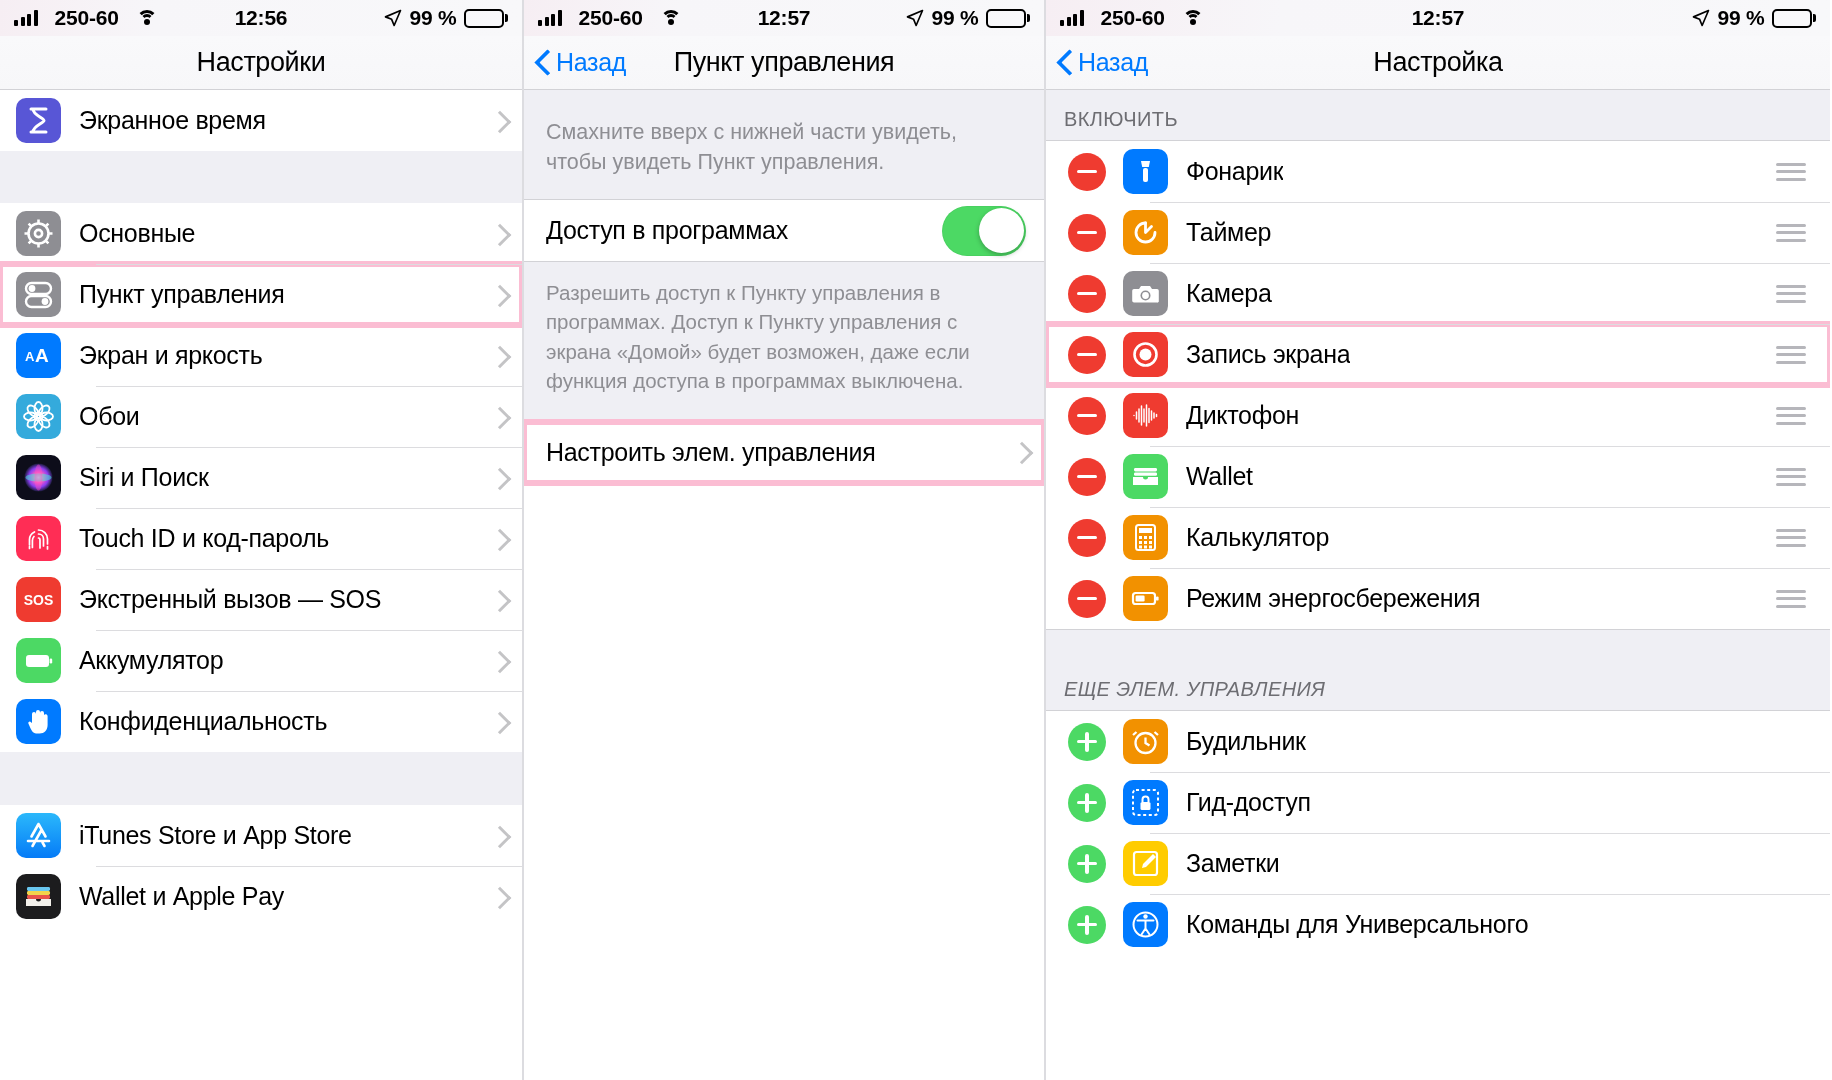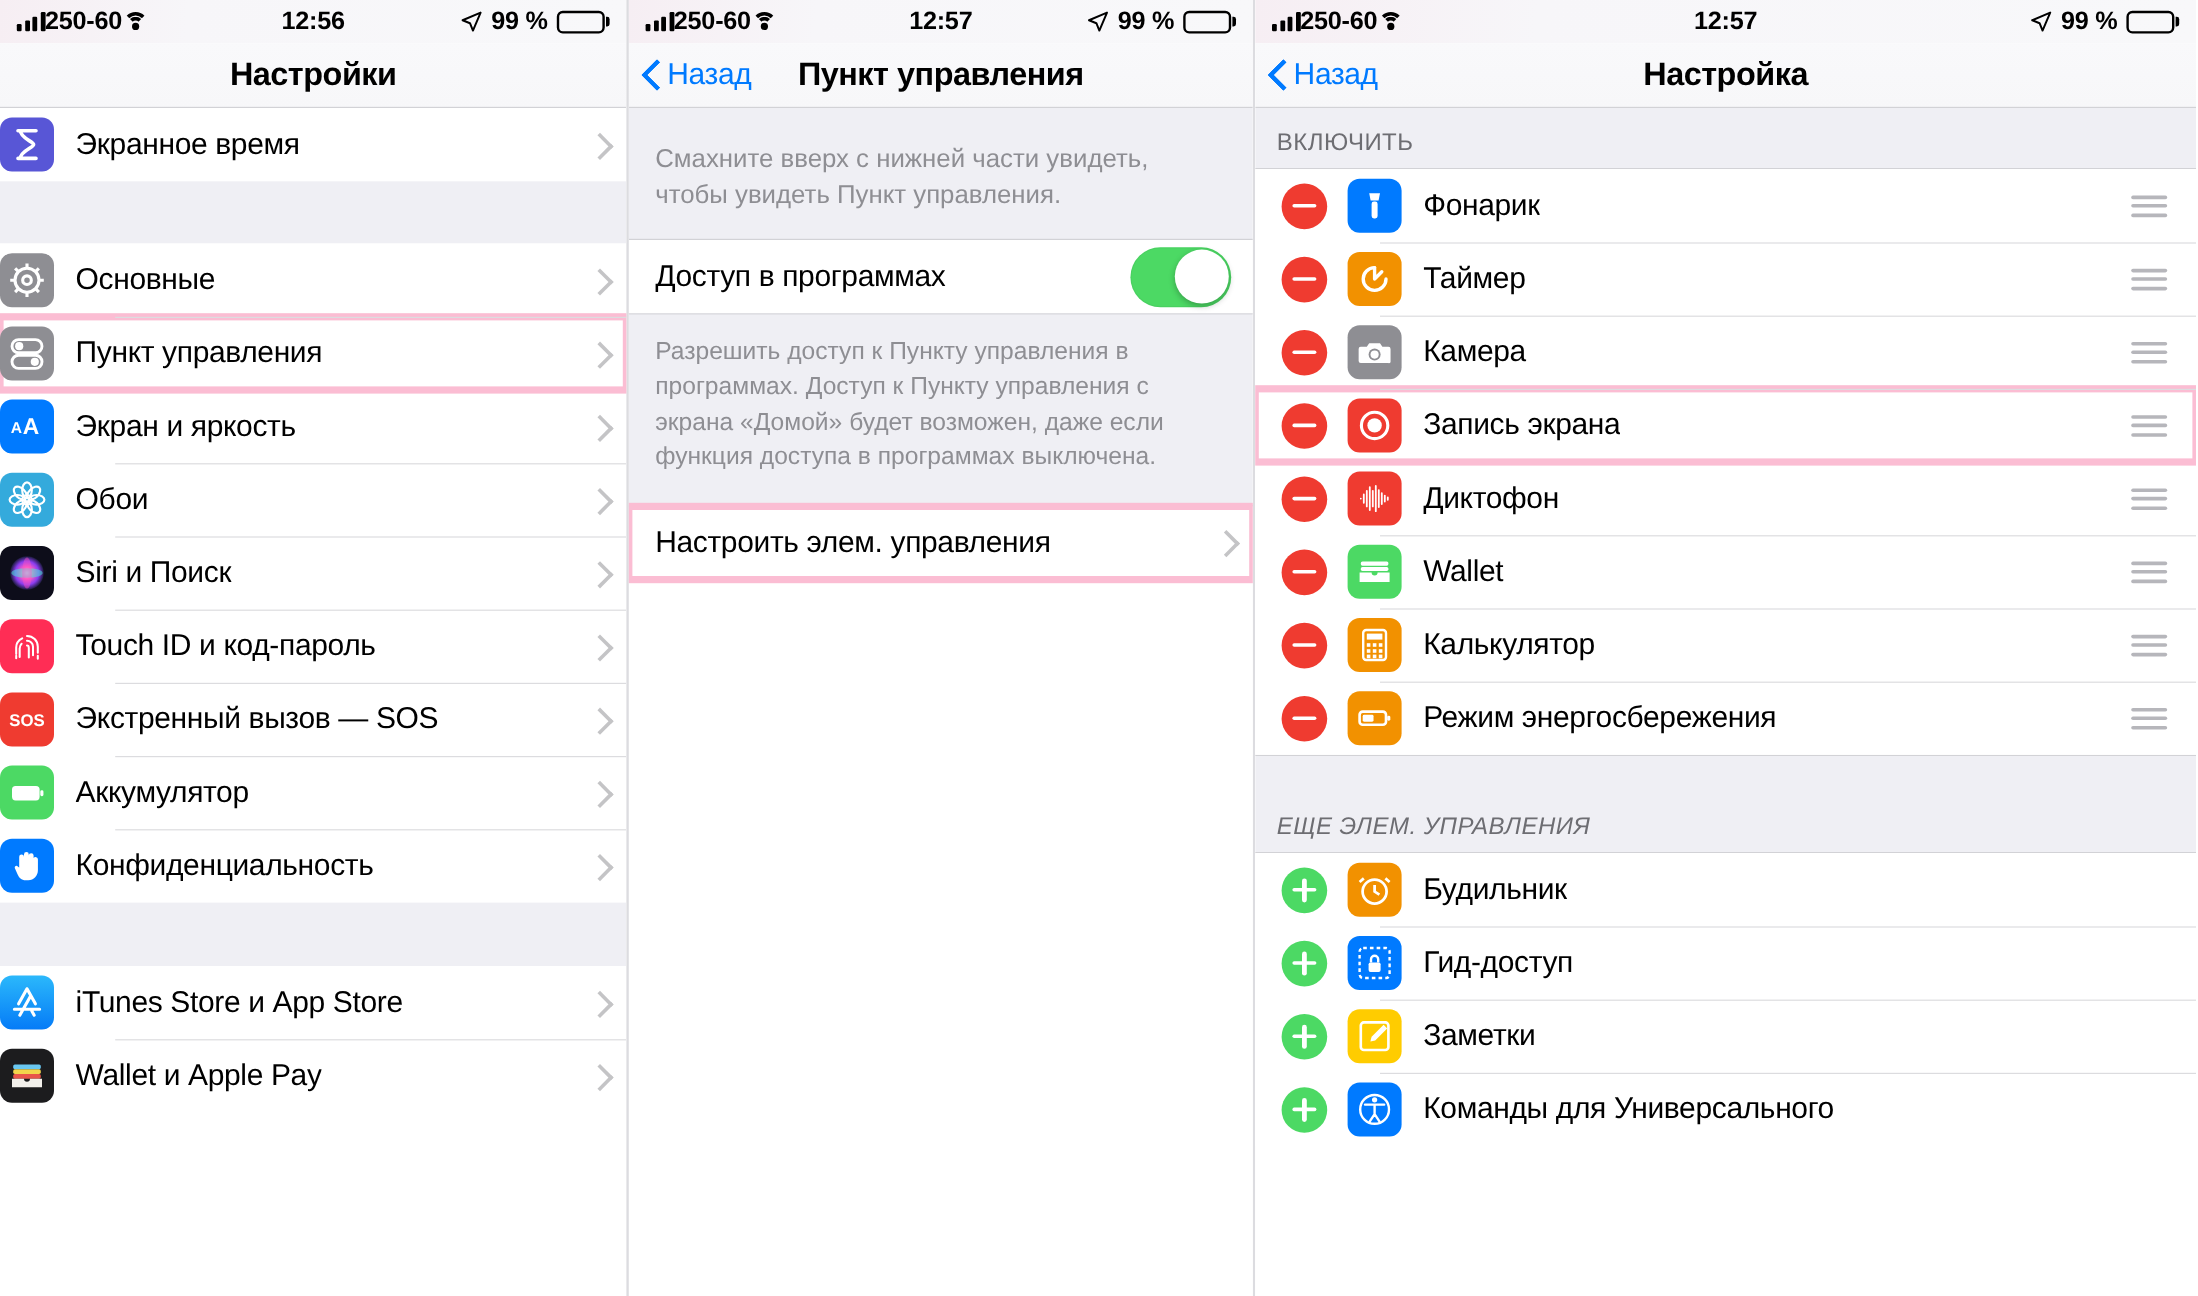--- a/index.html
+++ b/index.html
@@ -27,21 +27,21 @@
     display: flex;
     align-items: center;
     padding: 0 14px;
     font-size: 21px;
     font-weight: bold;
     color: #000;
     background: linear-gradient(95deg,#f6eef3 0%,#f7f6f9 30%,#f8f8fa 100%);
     position: relative;
     letter-spacing: -0.2px;
   }
-  .sb-left { display: flex; align-items: center; gap: 0; }
+  .sb-left { display: flex; align-items: center; gap: 17px; }
   .sb-center {
     position: absolute; left: 0; right: 0; text-align: center;
     font-size: 21px; font-weight: bold; pointer-events: none;
   }
   .sb-right {
     margin-left: auto; display: flex; align-items: center; gap: 7px;
     z-index: 2; font-size: 21px; font-weight: bold;
   }
   .bars { display: flex; align-items: flex-end; gap: 2.5px; height: 16px; }
   .bars i { width: 4px; background: #000; border-radius: 1px; display: block; }
@@ -76,21 +76,21 @@
   
   .navbar {
     height: 54px;
     background: linear-gradient(180deg,#f9f9fb 0%,#f7f7f9 100%);
     border-bottom: 1.5px solid #d2d2d6;
     display: flex; align-items: center;
     position: relative; padding: 0 12px;
   }
   .nav-title {
     position: absolute; left: 0; right: 0; text-align: center;
-    font-size: 27px; font-weight: bold; color: #000; letter-spacing: -0.4px;
+    font-size: 27px; font-weight: normal; color: #000; letter-spacing: -0.4px;
   }
   .back-btn {
     display: flex; align-items: center; gap: 2px;
     color: #007aff; font-size: 25px; z-index: 2; cursor: pointer;
     letter-spacing: -0.3px;
   }
   .chev-back {
     width: 14px; height: 24px; position: relative; display:block; margin-right:4px;
   }
   .chev-back::before {
@@ -98,21 +98,21 @@
     width: 15px; height: 15px;
     border-left: 4.5px solid #007aff; border-bottom: 4.5px solid #007aff;
     transform: rotate(45deg); border-radius: 1px;
   }
 
   
   .list { background: #ffffff; }
   .gap { background: #efeff4; }
   .row {
     display: flex; align-items: center;
-    height: 61px; 
+    height: 61px; padding-left: 16px;
     background: #fff; position: relative;
     cursor: pointer;
   }
   .row + .row::before {
     content: ''; position: absolute; top: 0; left: 96px; right: 0;
     height: 1px; background: #dcdcdf;
   }
   .icon {
     width: 45px; height: 45px; border-radius: 10px;
     flex: 0 0 auto; margin-right: 18px;

